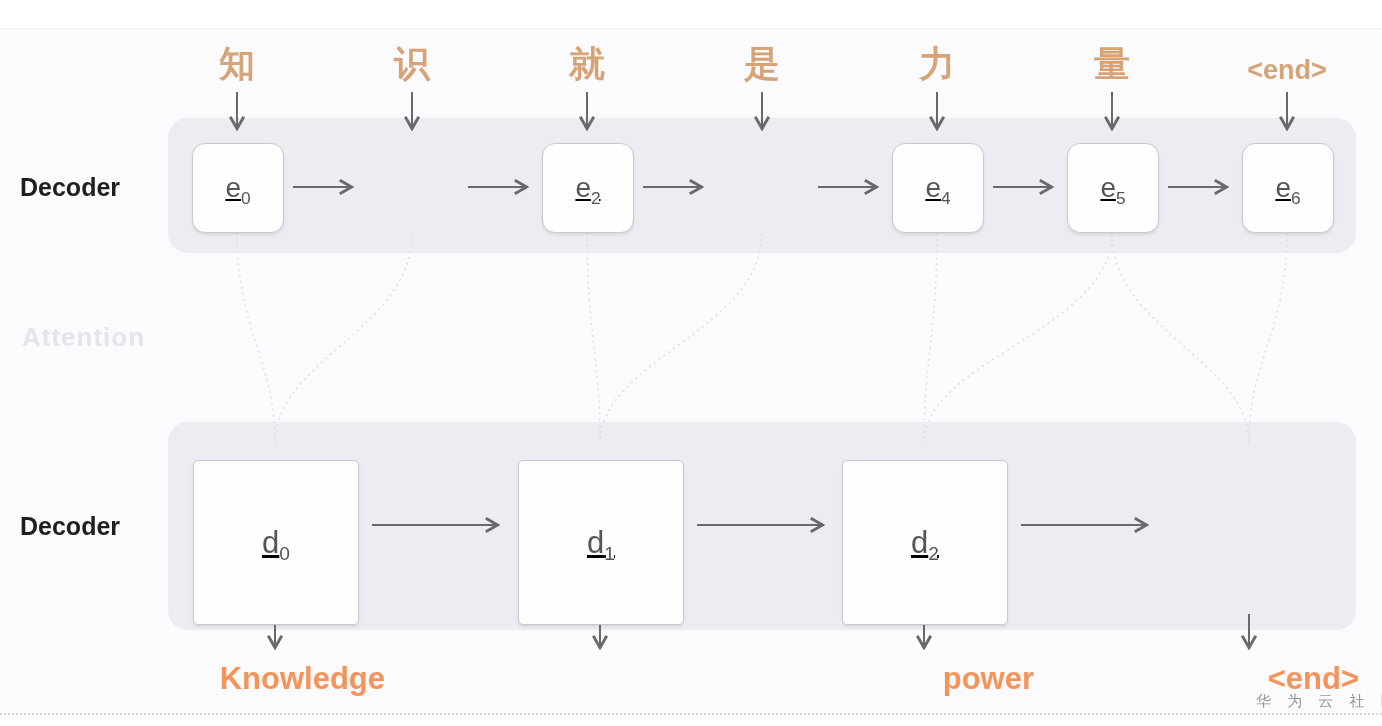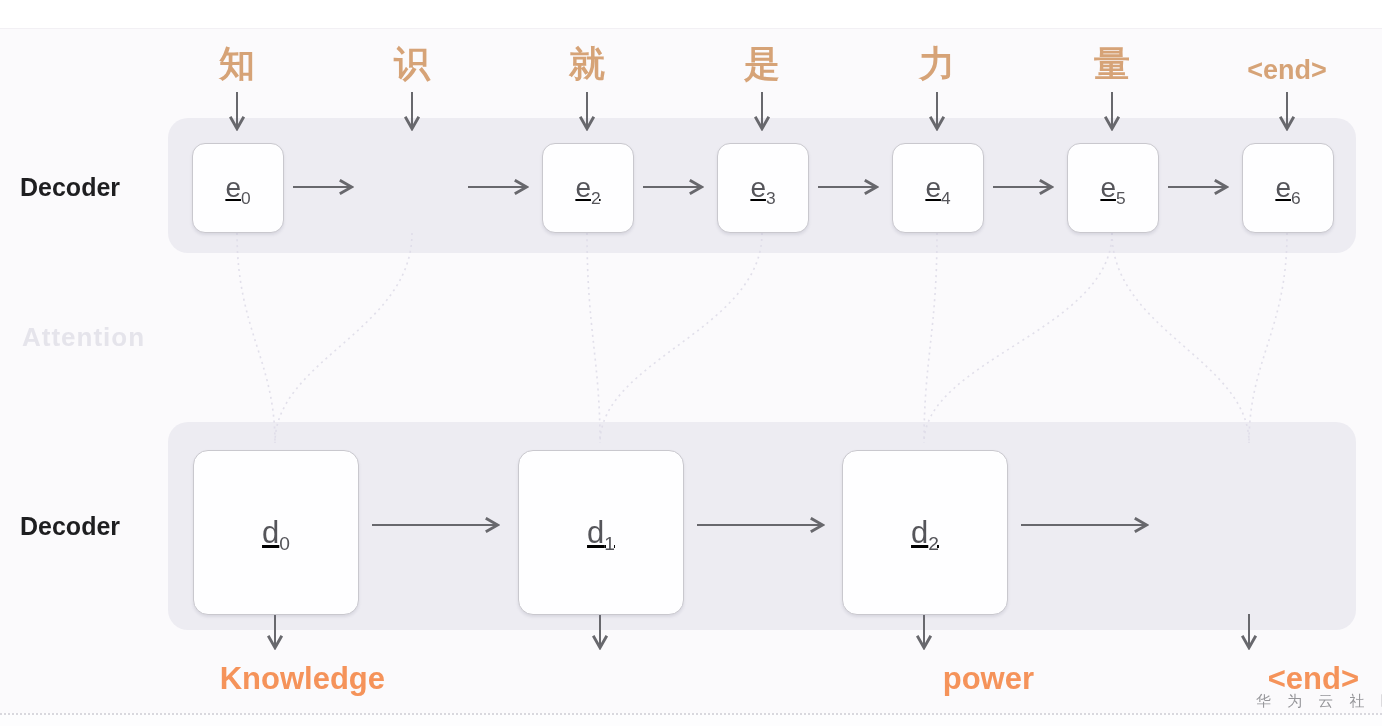--- a/index.html
+++ b/index.html
@@ -16,21 +16,21 @@
   #arrow-layer{position:absolute;left:0;top:0;z-index:2;pointer-events:none;}
   .arrow{stroke:var(--arrow,#68686d);stroke-width:2;fill:none;marker-end:url(#ah);}
   .att{stroke:var(--attention_curve,#dedce8);stroke-width:1.6;fill:none;stroke-dasharray:2 4;opacity:.9;}
   .ebox,.dbox{
     position:absolute;background:var(--box_fill,#fefeff);
     border:1.5px solid var(--box_border,#c9c8ce);
     box-shadow:0 2px 3px rgba(110,110,135,.16);
     display:flex;align-items:center;justify-content:center;z-index:3;text-decoration:underline;
   }
   .ebox{top:143px;width:90px;height:88px;border-radius:13px;}
-  .dbox{top:450px;width:164px;height:163px;border-radius:15px;}
+  .dbox{top:460px;width:164px;height:163px;border-radius:5px;}
   .cell-label{color:var(--box_label,#55555a);line-height:1;}
   .ebox .cell-label{font-size:28px;}
   .dbox .cell-label{font-size:31px;}
   .cell-label sub{font-size:.62em;line-height:0;}
   .section-label{position:absolute;left:20px;width:150px;font-size:25px;font-weight:bold;color:var(--section_label,#1e1e20);z-index:4;}
   .ghost-label{position:absolute;left:22px;top:322px;font-size:26px;font-weight:bold;letter-spacing:1px;color:var(--attention_ghost,#e5e4eb);z-index:2;}
   .input-token{position:absolute;top:44px;width:120px;text-align:center;font-size:36px;line-height:40px;font-weight:bold;color:var(--input_token,#d6a377);z-index:4;}
   .input-token.end{font-size:27px;line-height:40px;padding-top:6px;}
   .output-token{position:absolute;top:661px;width:220px;text-align:right;font-size:31px;font-weight:bold;color:var(--output_token,#f5935a);z-index:4;}
   .watermark{position:absolute;left:1256px;top:692px;font-size:15px;letter-spacing:6px;color:var(--watermark,#96969a);z-index:5;white-space:nowrap;}
@@ -93,23 +93,20 @@
   <div class="input-token" style="left:877px">力</div>
   <div class="input-token" style="left:1052px">量</div>
   <div class="input-token end" style="left:1227px">&lt;end&gt;</div>
 
   <div class="ebox" style="left:192px">
       <span class="cell-label"><span>e</span><sub>0</sub></span>
     </div>
   <div class="ebox" style="left:542px">
       <span class="cell-label"><span>e</span><sub>2</sub></span>
     </div>
-  <div class="ebox" style="left:717px">
-      <span class="cell-label"><span>e</span><sub>3</sub></span>
-    </div>
   <div class="ebox" style="left:892px">
       <span class="cell-label"><span>e</span><sub>4</sub></span>
     </div>
   <div class="ebox" style="left:1067px">
       <span class="cell-label"><span>e</span><sub>5</sub></span>
     </div>
   <div class="ebox" style="left:1242px">
       <span class="cell-label"><span>e</span><sub>6</sub></span>
     </div>
 

